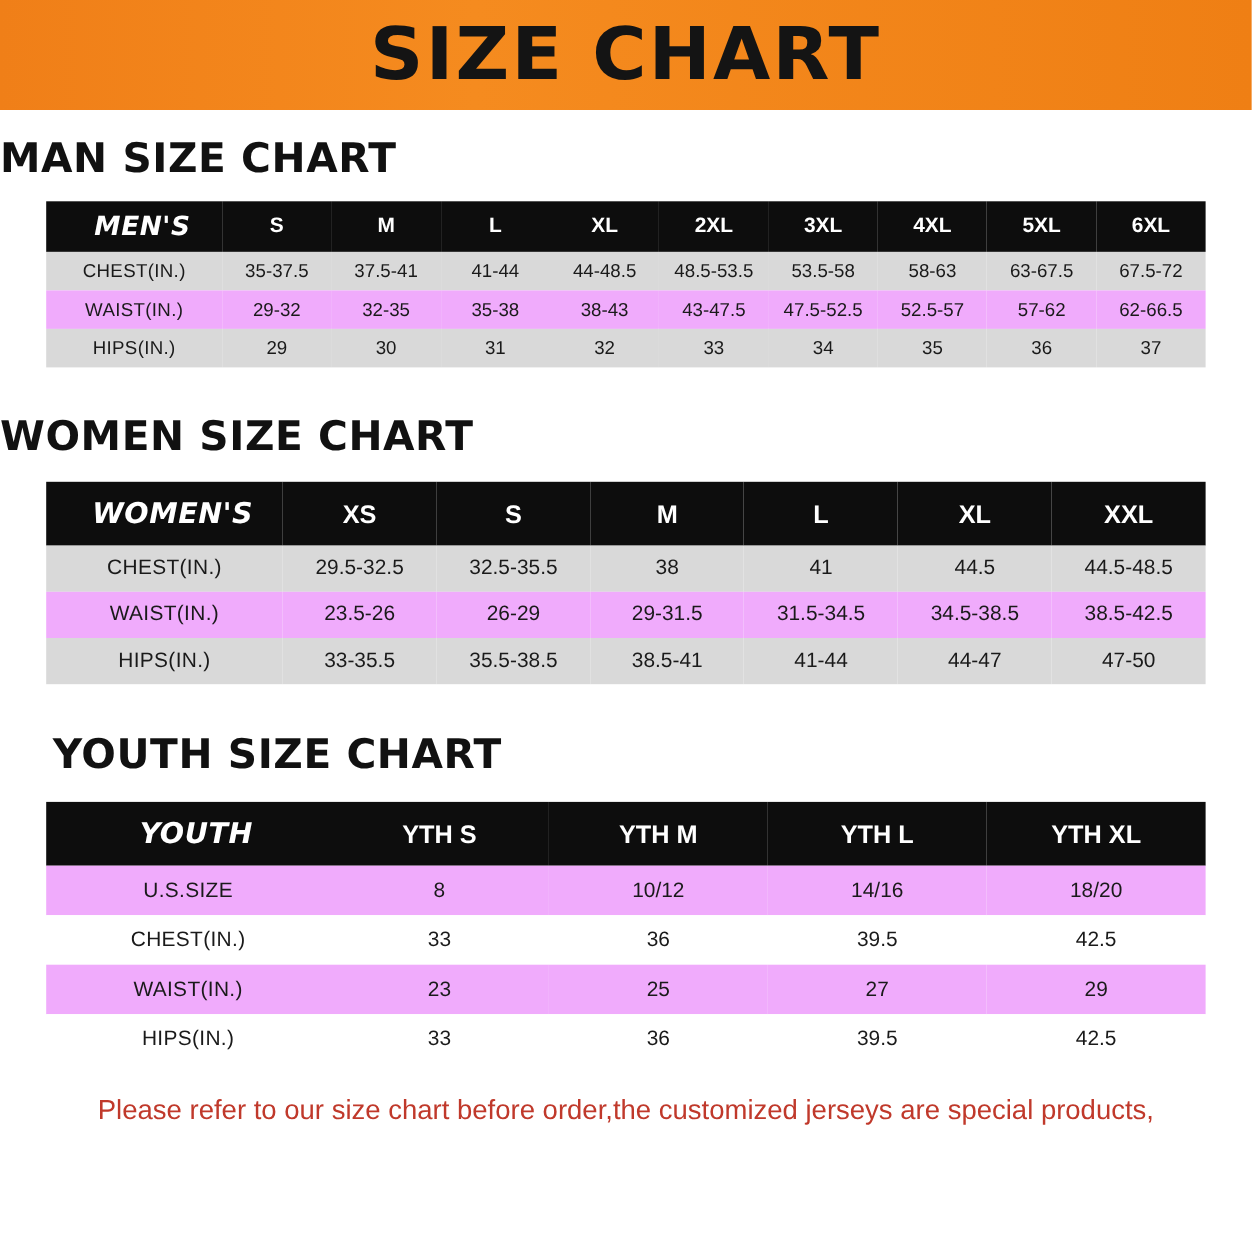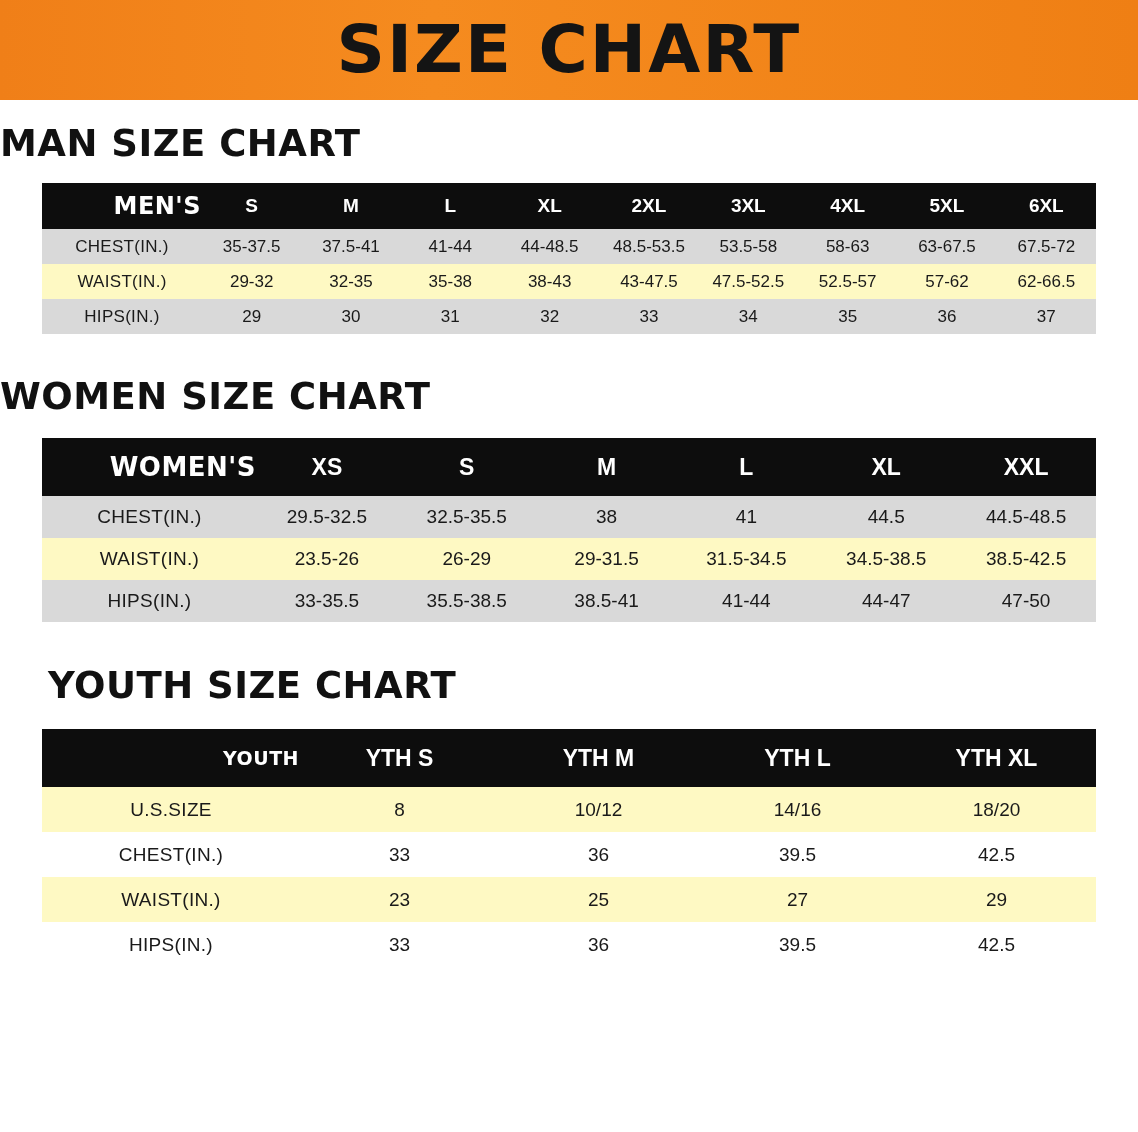--- a/index.html
+++ b/index.html
@@ -60,51 +60,52 @@
     color: #1a1a1a;
     white-space: nowrap;
   }
   
   table.size thead tr { background: #0d0d0d; }
   table.size thead th {
     color: #ffffff;
     font-weight: bold;
   }
   table.size thead th.rowhead {
-    text-align: right;
+    text-align: center;
     padding-left: 16px;
     font-family: "DejaVu Sans", sans-serif;
     letter-spacing: 0.5px;
+    font-style: italic;
   }
   table.size tbody td.rowhead {
     font-weight: normal;
     letter-spacing: 0.3px;
   }
   
   tr.band-a td { background: #d9d9d9; }
-  tr.band-b td { background: #fef9c3; }
+  tr.band-b td { background: #f0abfc; }
   tr.band-w td { background: #ffffff; }
 
   
   #men-table thead th { font-size: 19px; height: 46px; }
   #men-table thead th.rowhead { font-size: 24px; }
   #men-table tbody td { font-size: 17px; height: 35px; }
   #men-table tbody td.rowhead { font-size: 17px; text-align: center; }
   #men-table col.c0 { width: 160px; }
 
   
   #women-table thead th { font-size: 23px; height: 58px; }
   #women-table thead th.rowhead { font-size: 26px; }
   #women-table tbody td { font-size: 19px; height: 42px; }
   #women-table tbody td.rowhead { font-size: 19px; text-align: center; }
   #women-table col.c0 { width: 215px; }
 
   
   #youth-table thead th { font-size: 23px; height: 58px; }
-  #youth-table thead th.rowhead { font-size: 19px; }
+  #youth-table thead th.rowhead { font-size: 26px; }
   #youth-table tbody td { font-size: 19px; height: 45px; }
   #youth-table tbody td.rowhead { font-size: 19px; text-align: center; }
   #youth-table col.c0 { width: 258px; }
 
   
   .note {
     margin-top: 24px;
     padding: 0 38px;
     color: #c0392b;
     font-family: "Liberation Sans", sans-serif;
@@ -294,15 +295,16 @@
             <td>33</td>
             <td>36</td>
             <td>39.5</td>
             <td>42.5</td>
           </tr>
         </tbody>
     </table>
   </div>
 
   <div class="note">
+    <span>Please refer to our size chart before order,the customized jerseys are special products,</span>
   </div>
 
 </div>
 
 </body></html>

